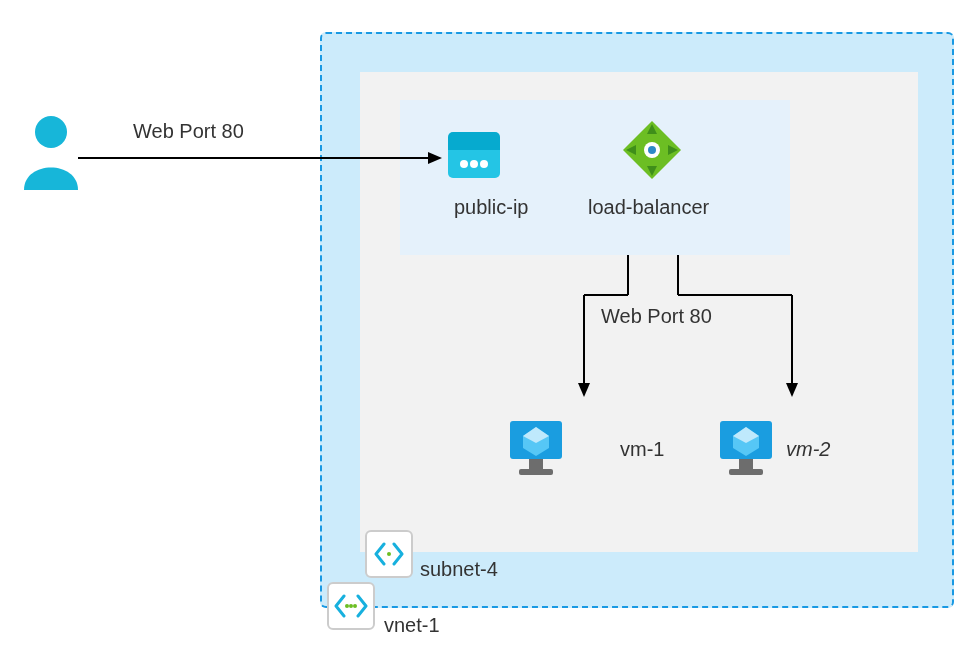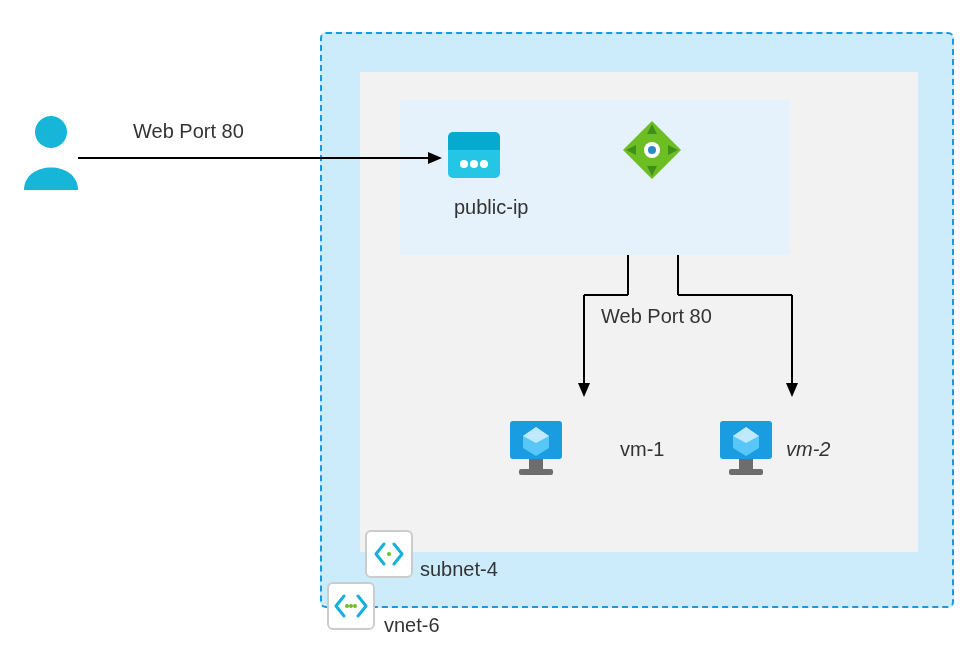--- a/index.html
+++ b/index.html
@@ -10,21 +10,21 @@
   .subnet-box{background:#f2f2f2;}
   .small-box{background:#f2f2f2;}
   .top-box{background:#e5f1fb;}
   .icon-badge{position:absolute;width:44px;height:44px;background:#fff;border:2px solid #ccc;border-radius:6px;display:flex;align-items:center;justify-content:center;}
 </style>
 </head>
 <body>
 <div class="stage">
 
 <div class="abs vnet-box" style="left:320px;top:32px;width:630px;height:572px;"></div>
-<div class="abs label" style="left:384px;top:614px;">vnet-6</div>
+<div class="abs label" style="left:384px;top:614px;">vnet-1</div>
 
 <div class="abs subnet-box" style="left:360px;top:72px;width:558px;height:480px;"></div>
 <div class="abs label" style="left:420px;top:558px;">subnet-4</div>
 
 <div class="abs top-box" style="left:400px;top:100px;width:390px;height:155px;"></div>
 
 <div class="abs small-box" style="left:490px;top:402px;width:186px;height:95px;"></div>
 <div class="abs small-box" style="left:700px;top:402px;width:186px;height:95px;"></div>
 
 <svg class="abs" style="left:18px;top:112px;" width="66" height="80">
@@ -52,20 +52,21 @@
 
 <svg class="abs" style="left:620px;top:118px;" width="64" height="64">
   <polygon points="32,3 61,32 32,61 3,32" fill="#6cbe23"></polygon>
   <circle cx="32" cy="32" r="8" fill="#fff"></circle>
   <circle cx="32" cy="32" r="4" fill="#2d89c8"></circle>
   <polygon points="32,6 27,16 37,16" fill="#3f8f1a"></polygon>
   <polygon points="32,58 27,48 37,48" fill="#3f8f1a"></polygon>
   <polygon points="6,32 16,27 16,37" fill="#3f8f1a"></polygon>
   <polygon points="58,32 48,27 48,37" fill="#3f8f1a"></polygon>
 </svg>
+<div class="abs label" style="left:588px;top:196px;">load-balancer</div>
 
 <svg class="abs" style="left:560px;top:255px;width:260px;height:150px;">
 
   <line x1="68" y1="0" x2="68" y2="40" stroke="#000" stroke-width="2"></line>
   <line x1="68" y1="40" x2="24" y2="40" stroke="#000" stroke-width="2"></line>
   <line x1="24" y1="40" x2="24" y2="128" stroke="#000" stroke-width="2"></line>
   <polygon points="18,128 24,142 30,128" fill="#000"></polygon>
 
   <line x1="118" y1="0" x2="118" y2="40" stroke="#000" stroke-width="2"></line>
   <line x1="118" y1="40" x2="232" y2="40" stroke="#000" stroke-width="2"></line>

